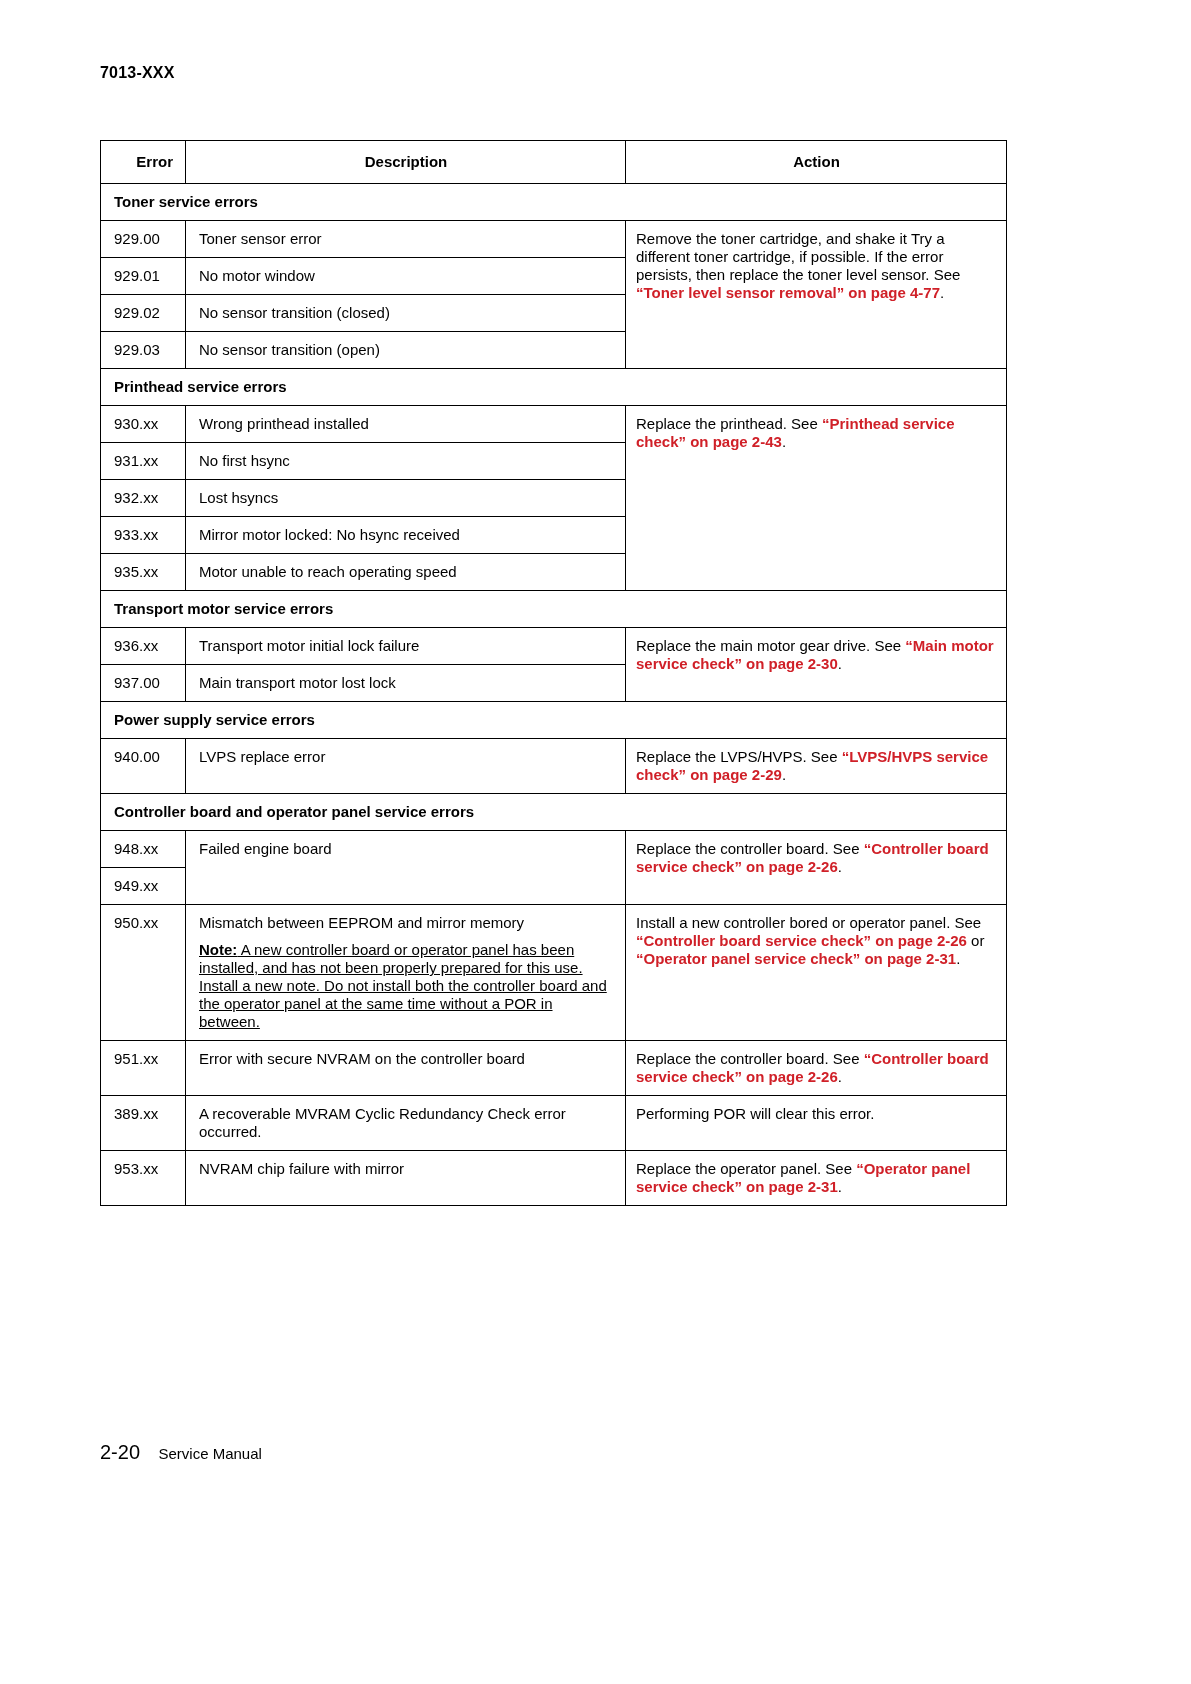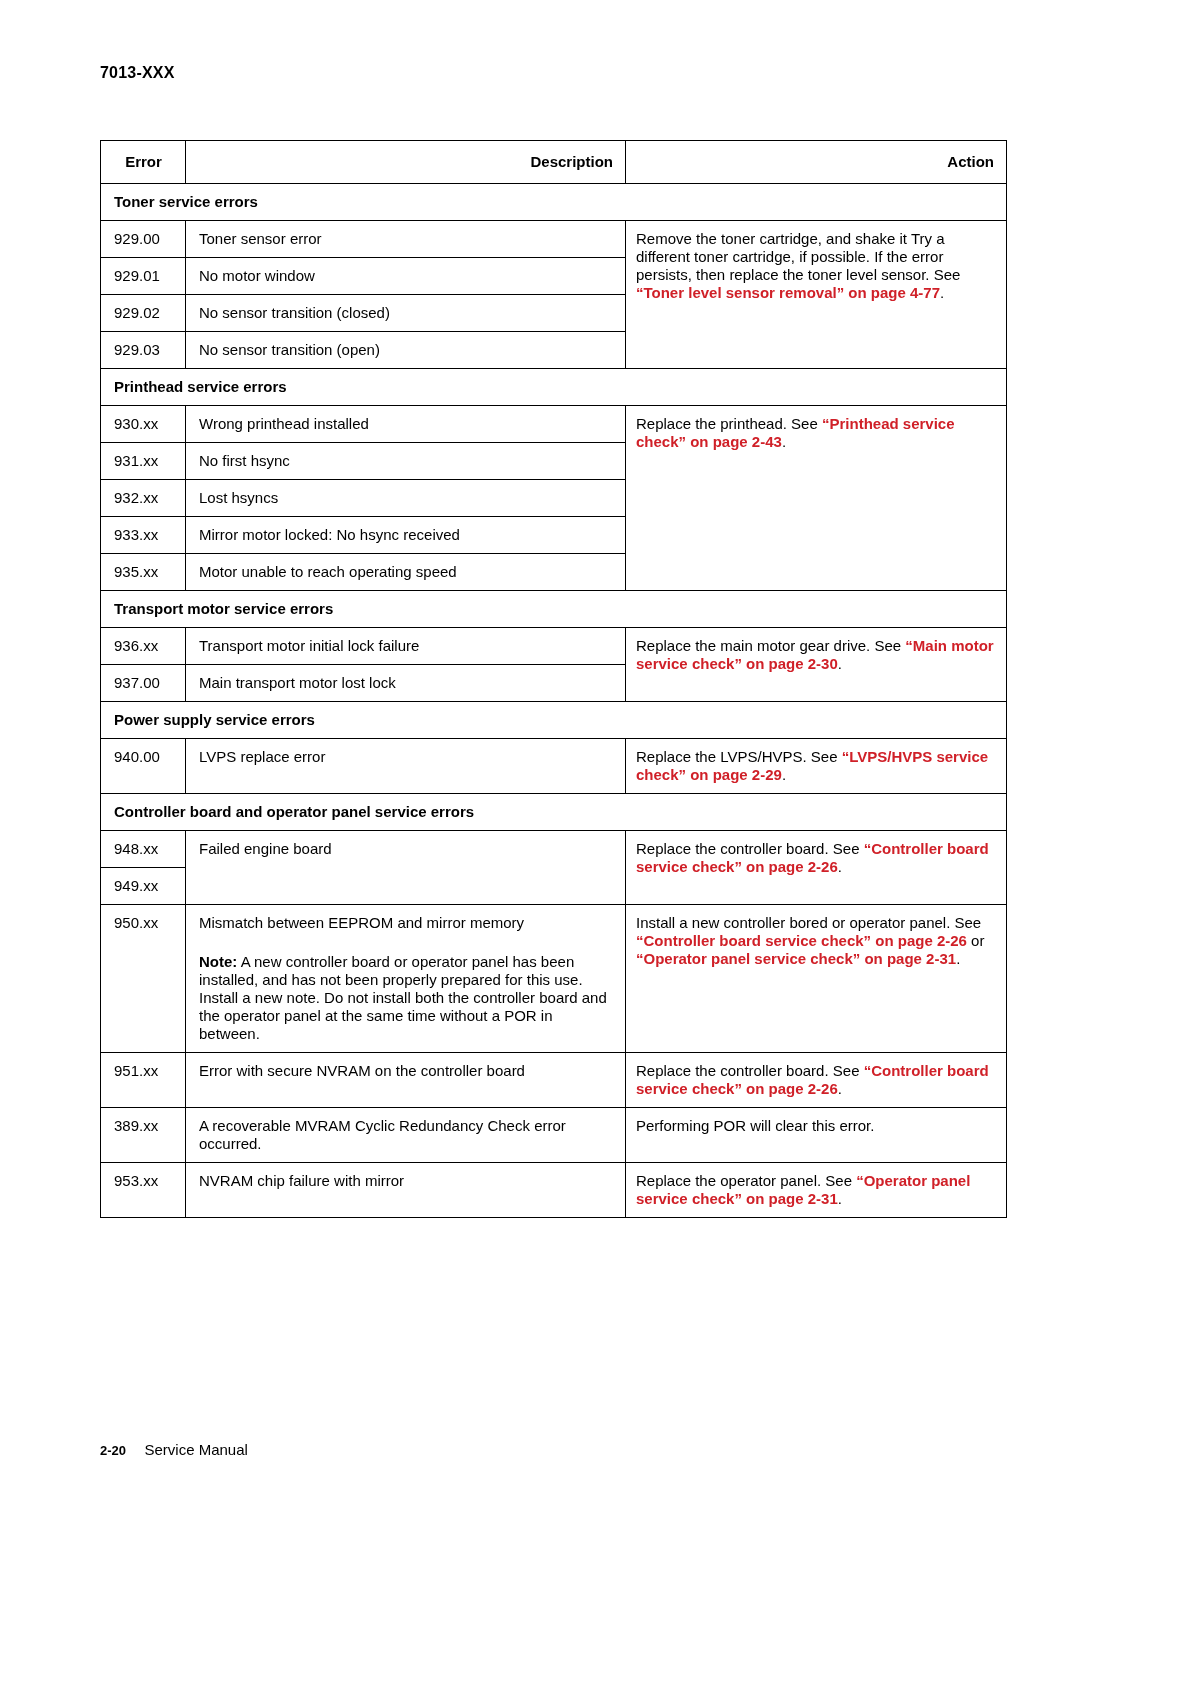--- a/index.html
+++ b/index.html
@@ -32,43 +32,43 @@
   .err-table th, .err-table td {
     border: 1.5px solid #000;
     vertical-align: top;
     font-size: 15px;
     line-height: 18px;
     padding: 9px 12px 9px 13px;
     word-wrap: break-word;
   }
   .err-table thead th {
     font-weight: bold;
-    text-align: right;
+    text-align: center;
     padding-top: 12px;
     padding-bottom: 12px;
   }
-  .err-table thead th.error-h { text-align: center; }
+  .err-table thead th.error-h { text-align: right; }
   .section-cell {
     font-weight: bold;
     padding-top: 9px;
     padding-bottom: 9px;
   }
   td.error-cell { }
   td.desc-cell { }
   td.action-cell { padding-left: 10px; }
-  .para + .para { margin-top: 21px; }
+  .para + .para { margin-top: 9px; text-decoration: underline; }
   .ref { color: var(--ref-red, #d02028); font-weight: bold; }
   .note-b { font-weight: bold; }
   .doc-footer {
     position: absolute;
     left: 100px;
     top: 1441px;
     white-space: nowrap;
   }
-  .footer-page { font-size: 13px; font-weight: bold; display: inline-block; }
+  .footer-page { font-size: 20px; font-weight: normal; display: inline-block; }
   .footer-label { font-size: 15px; display: inline-block; margin-left: 14px; }
 </style>
 </head>
 <body>
 
 <div class="page">
 
   <div class="doc-header">7013-XXX</div>
 
   <table class="err-table">

